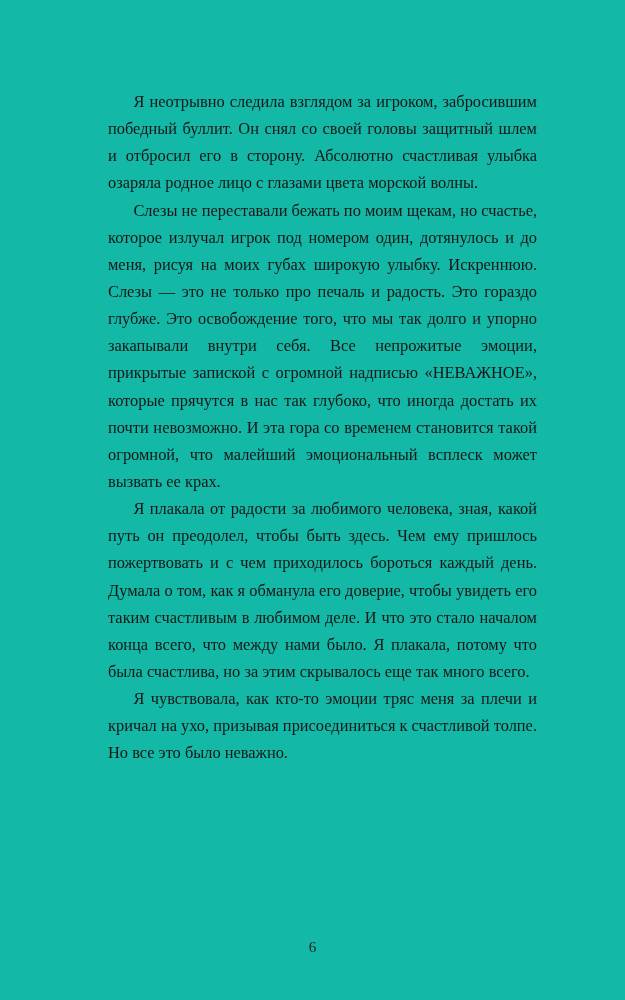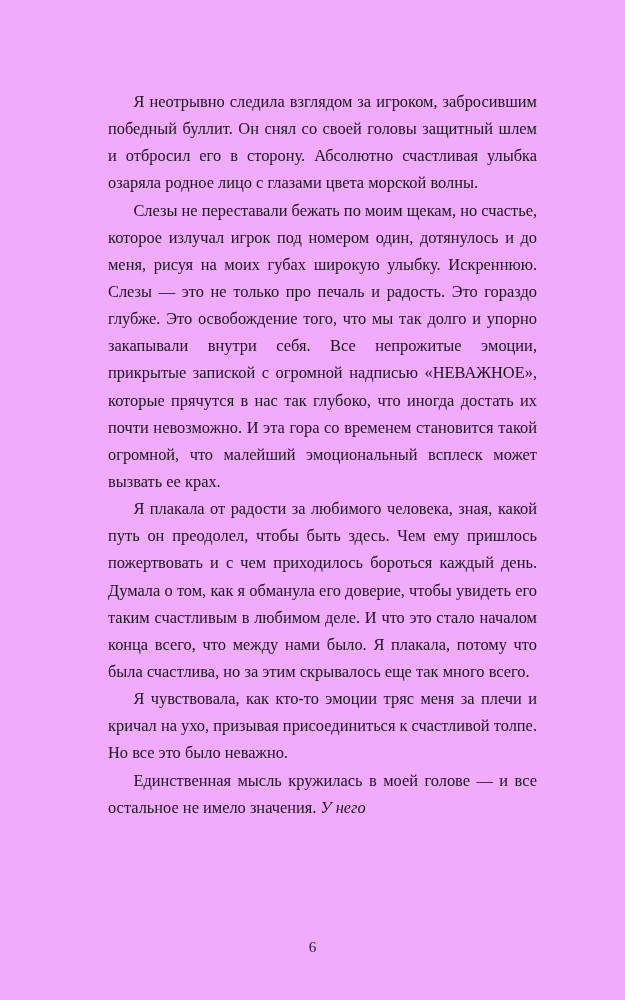--- a/index.html
+++ b/index.html
@@ -13,21 +13,21 @@
     font-family: "Liberation Serif", "DejaVu Serif", serif;
     color: #1a1a1a;
     overflow: hidden;
   }
   .page {
     position: relative;
     width: 625px;
     height: 1000px;
     box-sizing: border-box;
     padding: 88px 88px 40px 108px;
-    background: #f0abfc;
+    background: #14b8a6;
   }
   .body-text {
     font-size: 16.4px;
     line-height: 1.655;
     text-align: justify;
     text-justify: inter-word;
     hyphens: manual;
     color: #171717;
   }
   .body-text p {
@@ -51,18 +51,17 @@
 </head>
 <body>
 
 <div class="page">
 
   <div class="body-text">
     <p>Я неотрывно следила взглядом за игроком, забросившим победный буллит. Он снял со своей головы защитный шлем и отбросил его в сторону. Абсолютно счастливая улыбка озаряла родное лицо с глазами цвета морской волны.</p>
     <p>Слезы не переставали бежать по моим щекам, но счастье, которое излучал игрок под номером один, дотянулось и до меня, рисуя на моих губах широкую улыбку. Искреннюю. Слезы — это не только про печаль и радость. Это гораздо глубже. Это освобождение того, что мы так долго и упорно закапывали внутри себя. Все непрожитые эмоции, прикрытые запиской с огромной надписью «НЕВАЖНОЕ», которые прячутся в нас так глубоко, что иногда достать их почти невозможно. И эта гора со временем становится такой огромной, что малейший эмоциональный всплеск может вызвать ее крах.</p>
     <p>Я плакала от радости за любимого человека, зная, какой путь он преодолел, чтобы быть здесь. Чем ему пришлось пожертвовать и с чем приходилось бороться каждый день. Думала о том, как я обманула его доверие, чтобы увидеть его таким счастливым в любимом деле. И что это стало началом конца всего, что между нами было. Я плакала, потому что была счастлива, но за этим скрывалось еще так много всего.</p>
     <p>Я чувствовала, как кто-то эмоции тряс меня за плечи и кричал на ухо, призывая присоединиться к счастливой толпе. Но все это было неважно.</p>
-    <p><span>Единственная мысль кружилась в моей голове — и все остальное не имело значения. </span><span class="italic">У него</span></p>
   </div>
 
   <div class="page-number">6</div>
 
 </div>
 
 </body></html>

